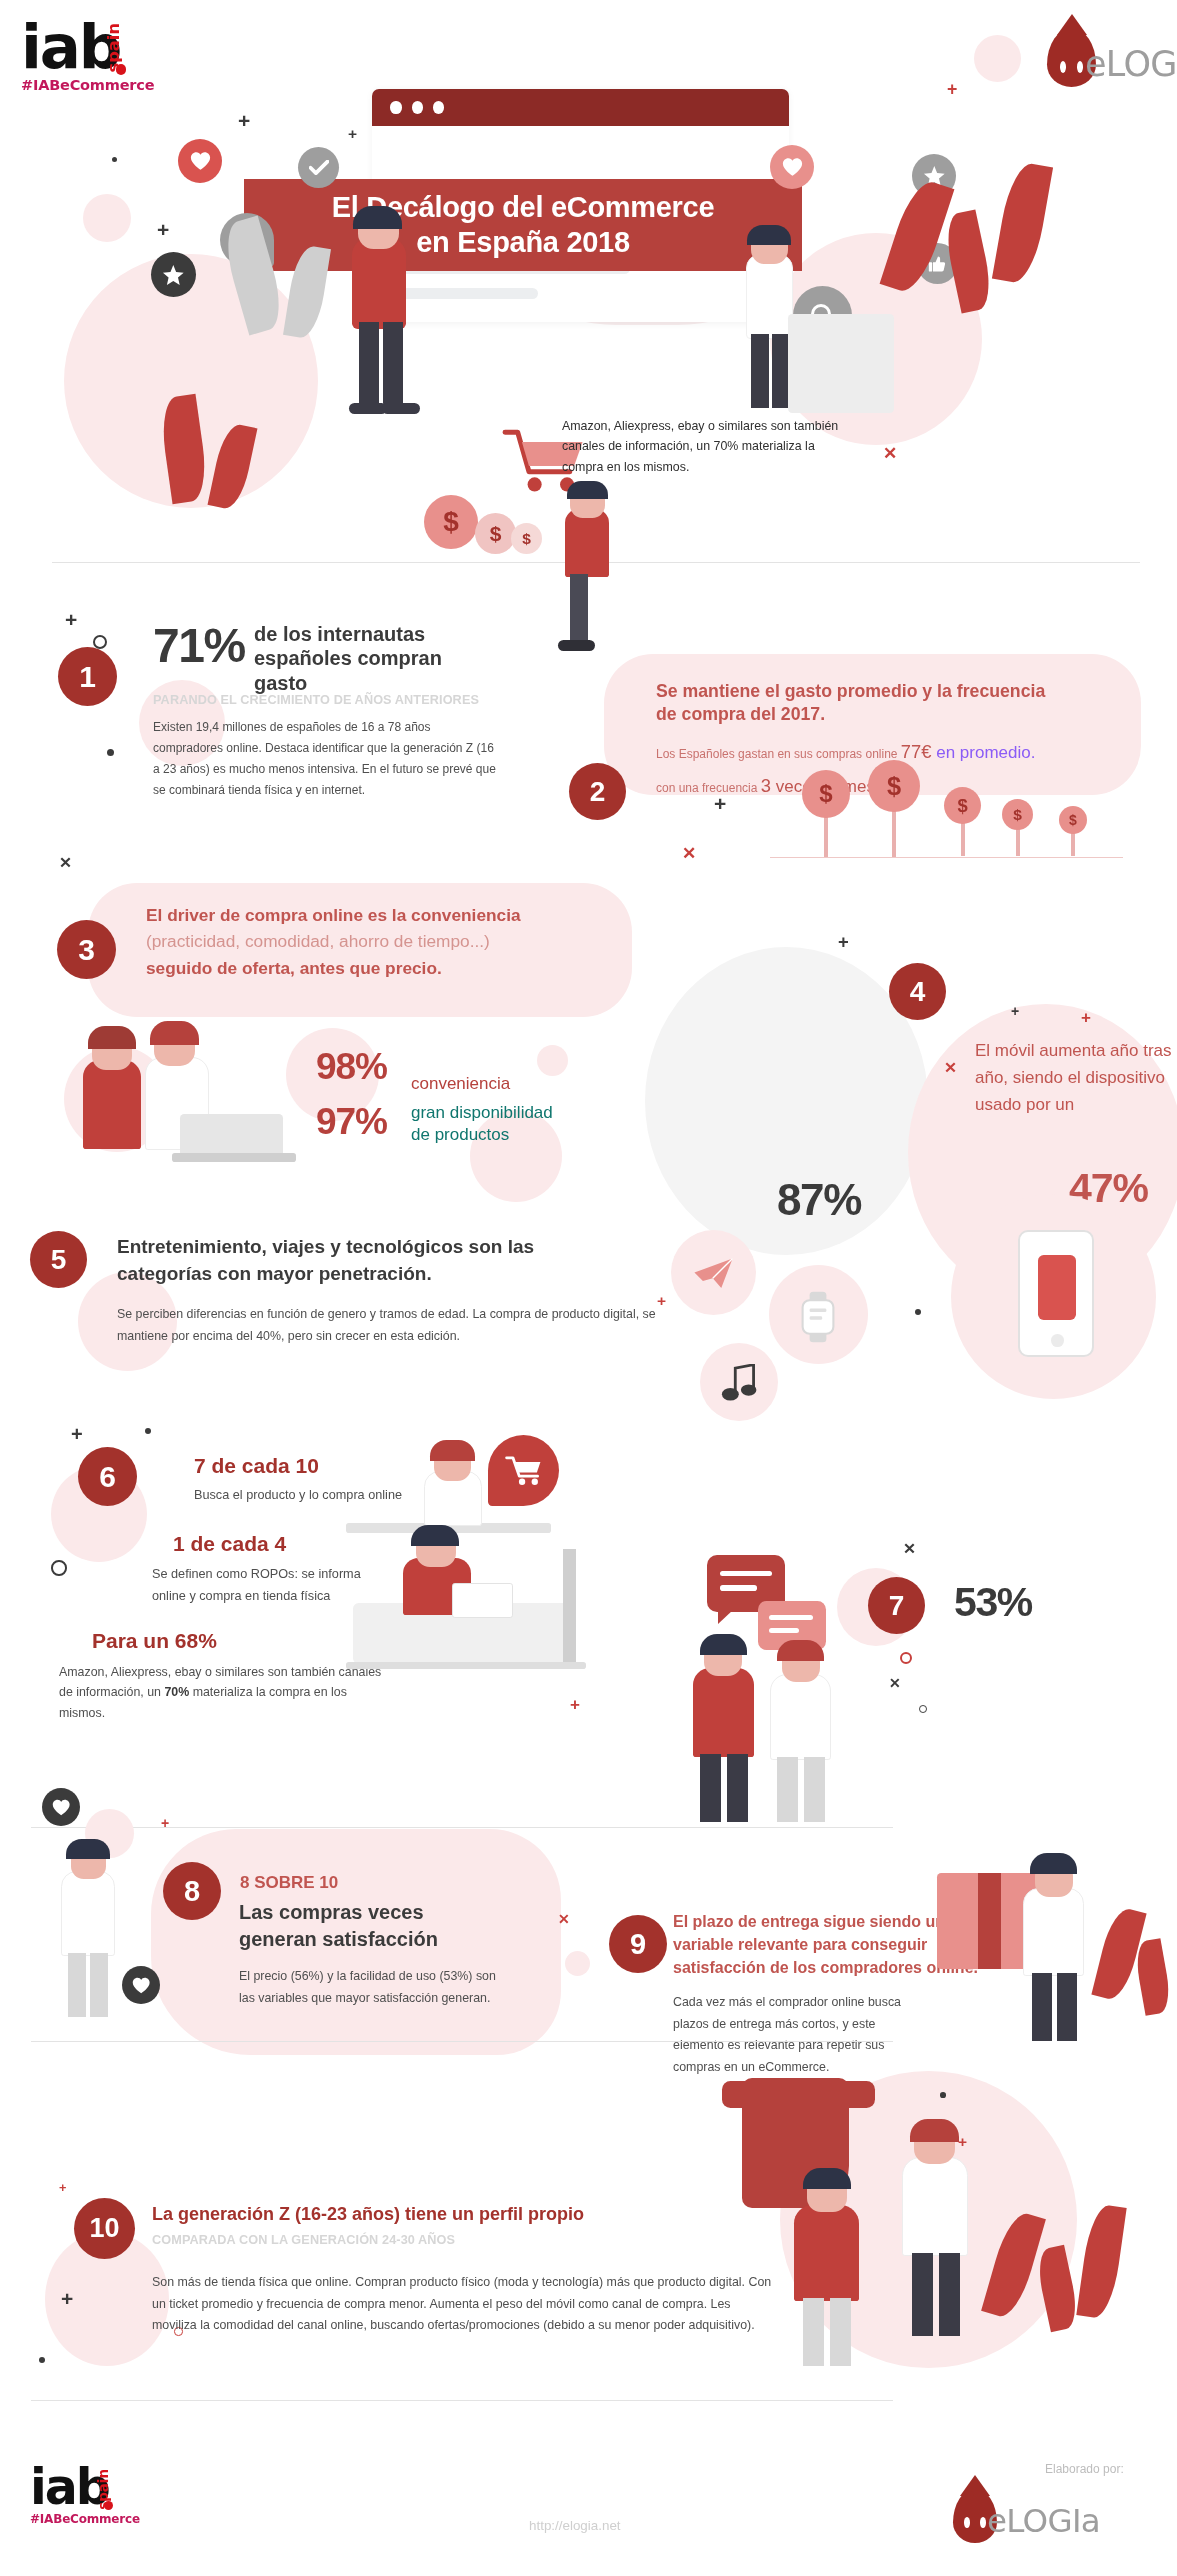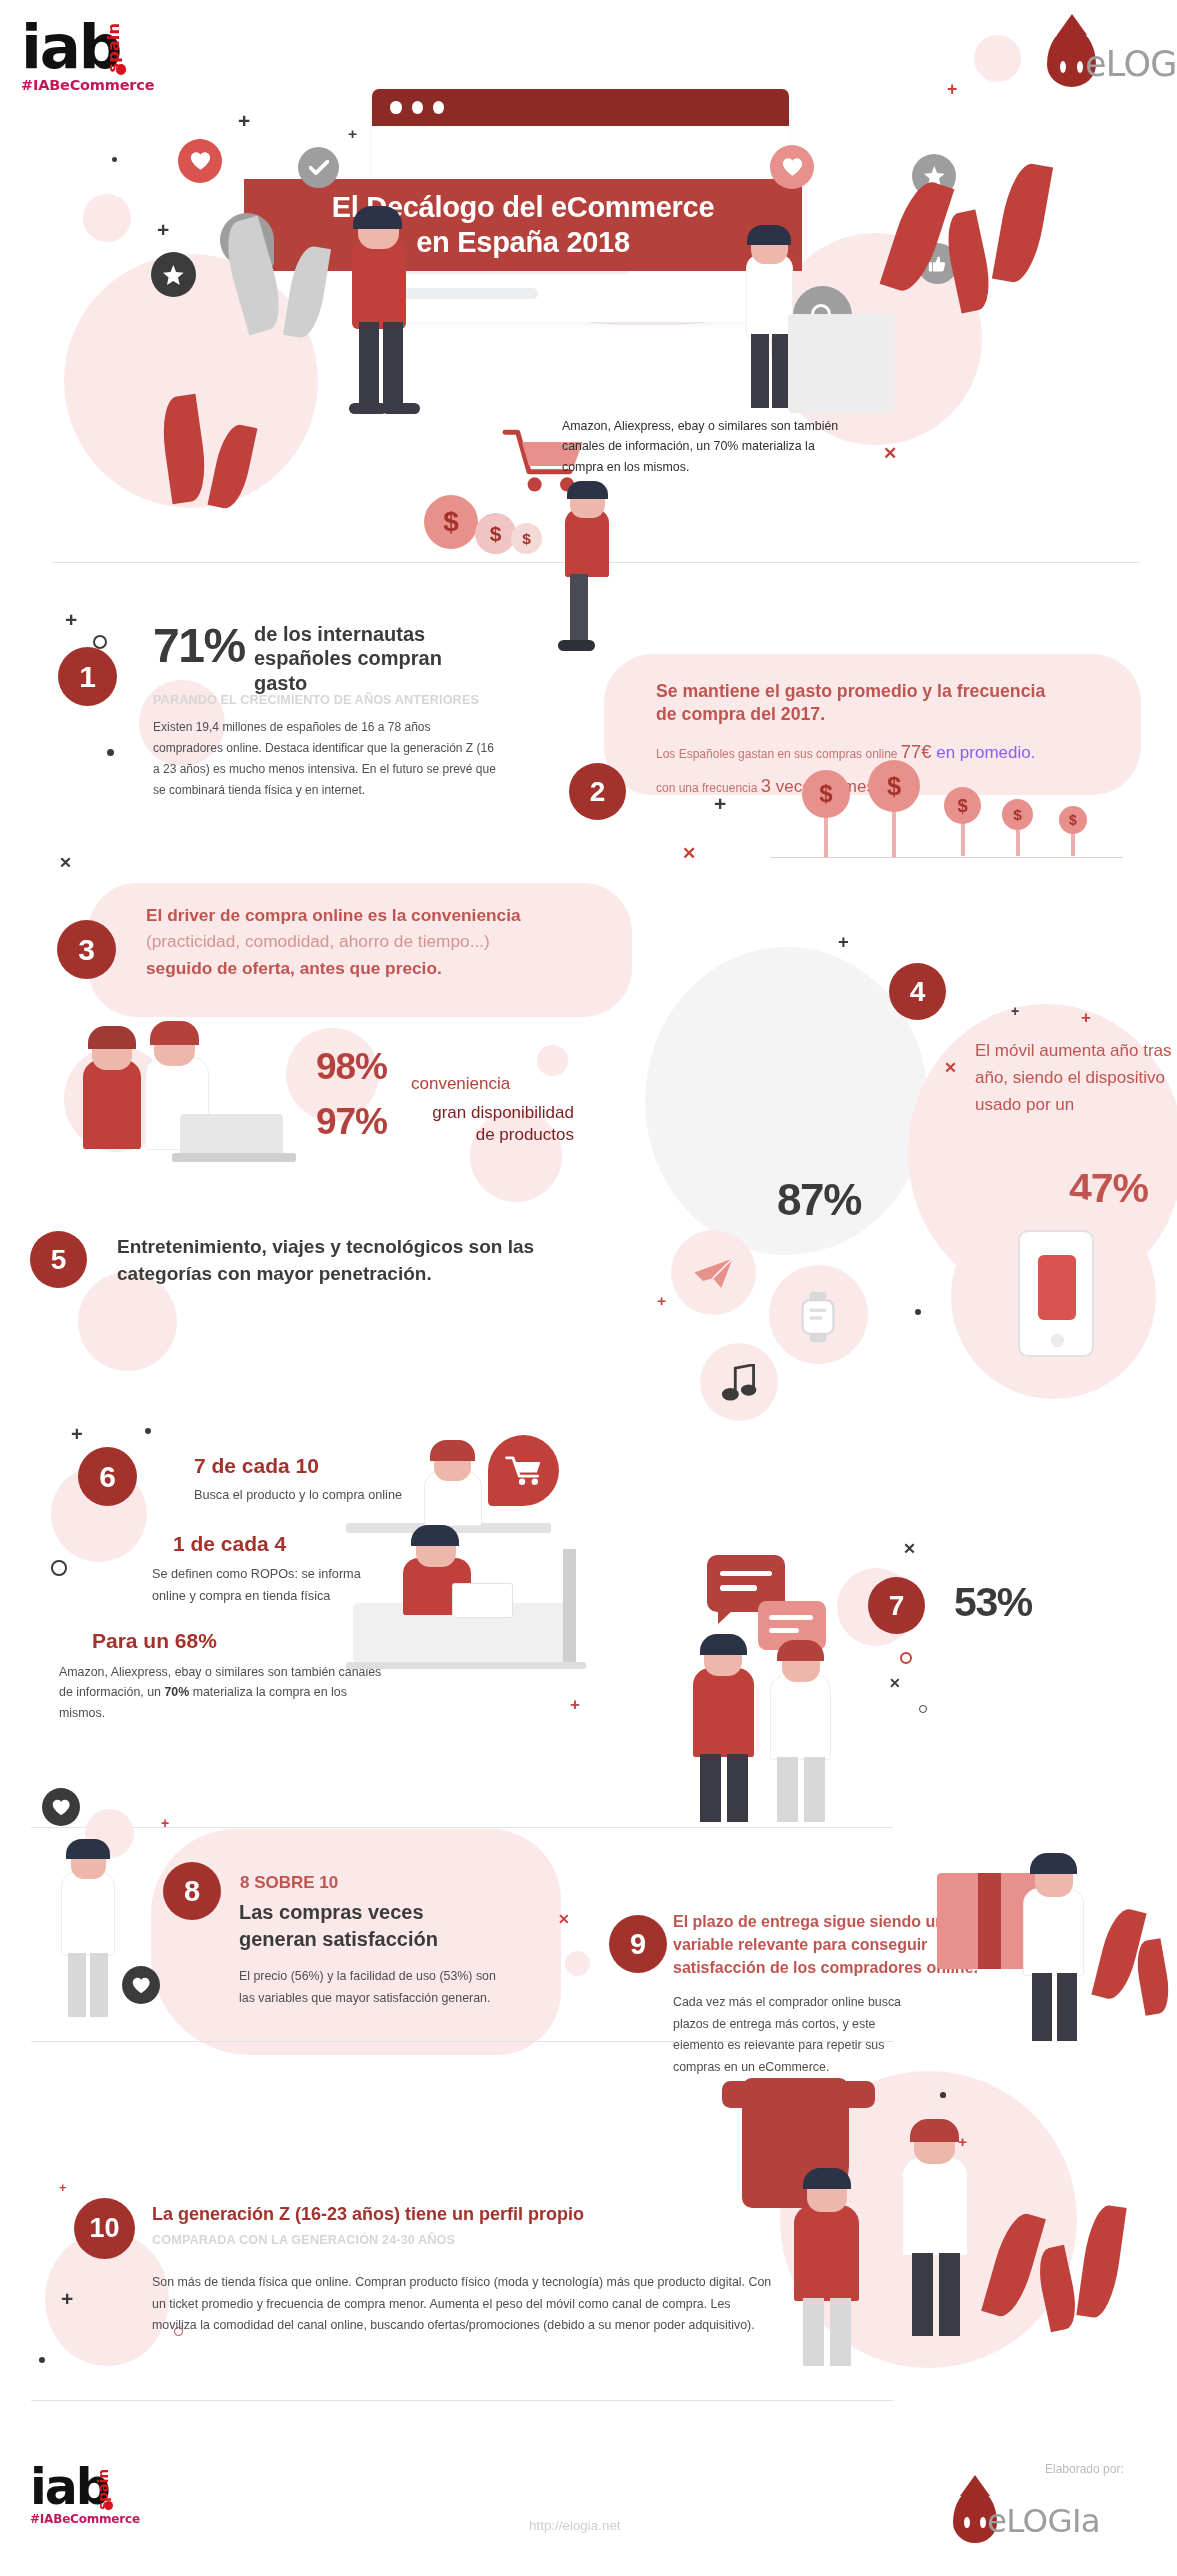--- a/index.html
+++ b/index.html
@@ -339,21 +339,21 @@
   <div class="rect" style="left:180px;top:1114px;width:103px;height:41px;background:#e6e6e6;border-radius:4.2px 4.2px 0 0;"></div>
   <div class="rect" style="left:172px;top:1153px;width:124px;height:8.5px;background:#cfcfcf;border-radius:2.8px;"></div>
 
   <div class="blob" style="left:286px;top:1028px;width:93px;height:93px;"></div>
   <div class="blob" style="left:470px;top:1110px;width:92px;height:92px;"></div>
   <div class="blob" style="left:537px;top:1045px;width:31px;height:31px;"></div>
 
   <div class="tx" style="left:316px;top:1046px;font-size:37px;font-weight:700;color:#b5413c;letter-spacing:-1.1px;">98%</div>
   <div class="tx" style="left:411px;top:1058px;font-size:17px;color:#b5413c;margin-top:16px;">conveniencia</div>
   <div class="tx" style="left:316px;top:1101px;font-size:37px;font-weight:700;color:#b5413c;letter-spacing:-1.1px;">97%</div>
-  <div class="tx" style="left:411px;top:1102px;width:163px;font-size:17px;color:#7f1d1d;line-height:1.28;text-align:right;">gran disponibilidad de productos</div>
+  <div class="tx" style="left:411px;top:1102px;width:163px;font-size:17px;color:#0f766e;line-height:1.28;">gran disponibilidad de productos</div>
 
   <div class="blob-grey" style="left:645px;top:947px;width:283px;height:308px;border-radius:50%;"></div>
   <div class="blob" style="left:908px;top:1004px;width:276px;height:297px;border-radius:50%;"></div>
   <div class="num" style="left:889px;top:963px;width:57px;height:57px;font-size:28px;">4</div>
 
   <div class="tx big-num" style="left:777px;top:1158px;font-size:44px;margin-top:20px;">87%</div>
 
   <div class="tx" style="left:975px;top:1037px;width:205px;font-size:17px;color:#c05550;line-height:1.6;">El móvil aumenta año tras año, siendo el dispositivo usado por un</div>
   <div class="tx" style="left:1069px;top:1165px;font-size:41px;font-weight:700;color:#c05550;letter-spacing:-1.1px;">47%</div>
 
@@ -363,20 +363,21 @@
   <div class="plus red" style="left:944px;top:1060px;font-size:15.5px;">✕</div>
   <div class="plus red" style="left:657px;top:1293px;font-size:15.5px;">+</div>
   <div class="dot" style="left:915px;top:1309px;width:6.4px;height:6.4px;"></div>
 
   <div class="blob" style="left:78px;top:1272px;width:99px;height:99px;"></div>
   <div class="num" style="left:30px;top:1231px;width:57px;height:57px;font-size:28px;">5</div>
   <div class="xmark" style="left:1060px;top:1201px;font-size:15.5px;">✕</div>
 
   <div class="tx headline" style="left:117px;top:1235px;font-size:19px;">Entretenimiento, viajes y tecnológicos son las</div>
   <div class="tx headline" style="left:117px;top:1262px;font-size:19px;">categorías con mayor penetración.</div>
+  <div class="tx body-tx" style="left:117px;top:1304px;width:558px;font-size:12.4px;">Se perciben diferencias en función de genero y tramos de edad. La compra de producto digital, se mantiene por encima del 40%, pero sin crecer en esta edición.</div>
 
   <div class="blob" style="left:671px;top:1230px;width:85px;height:85px;"></div>
   <div style="position:absolute;left:693px;top:1257px;">
     <svg width="41" height="32.5" viewBox="0 0 58 46">
         <path d="M2 22 L56 2 L40 44 L28 30 L14 34 Z" fill="#e8908c"></path>
         <path d="M56 2 L28 30" stroke="#ffffff" stroke-width="2" fill="none"></path>
       </svg>
   </div>
   <div class="blob" style="left:769px;top:1265px;width:99px;height:99px;"></div>
   <div style="position:absolute;left:797px;top:1290px;">

